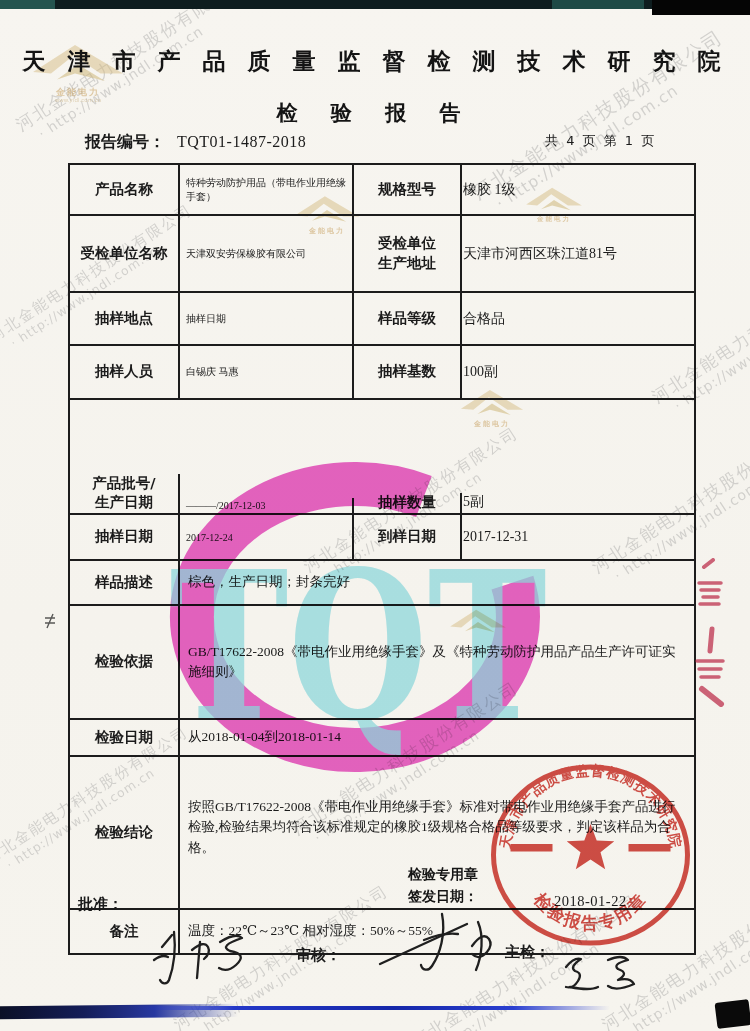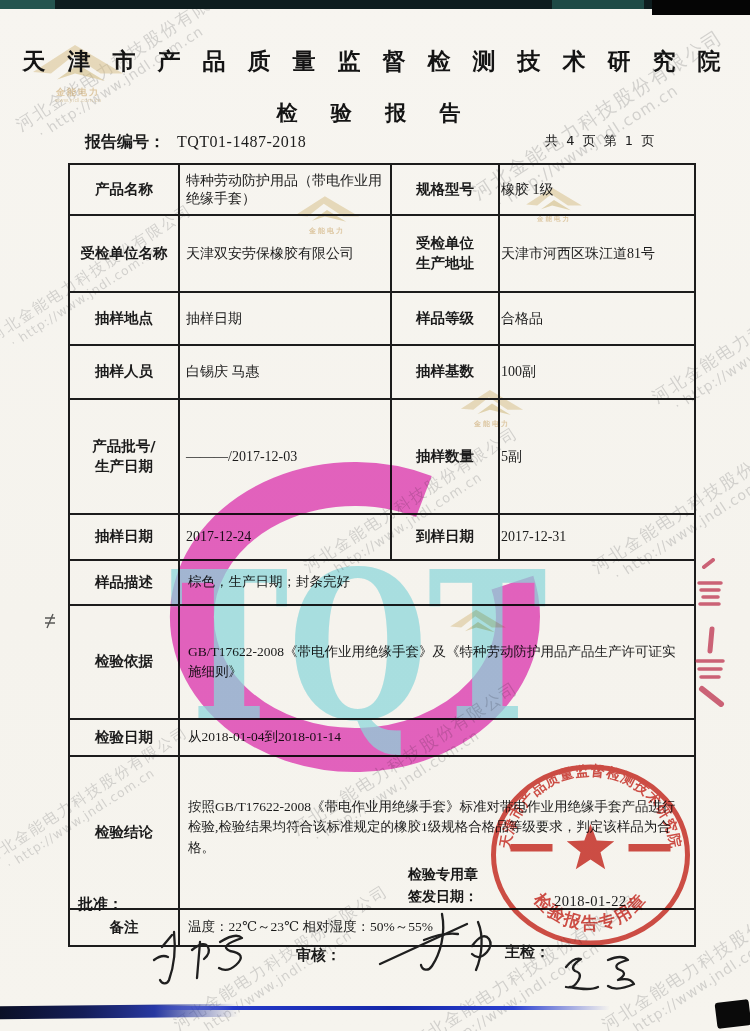--- a/index.html
+++ b/index.html
@@ -21,21 +21,21 @@
   .report-no .lbl{font-weight:bold;}
   .report-no .val{font-family:"Liberation Serif","DejaVu Serif",serif;margin-left:12px;letter-spacing:.5px;}
   .pagination{position:absolute;left:545px;top:132px;font-size:13px;font-weight:normal;letter-spacing:2px;}
 
   
   .tbl{position:absolute;left:68px;top:163px;width:624px;border:2px solid #1c1c1c;box-sizing:content-box;}
   .row{display:flex;border-bottom:2px solid #1c1c1c;}
   .row:last-child{border-bottom:none;}
   .cell{box-sizing:border-box;display:flex;align-items:center;}
   .lab{width:110px;border-right:2px solid #1c1c1c;justify-content:center;text-align:center;font-weight:bold;font-size:14.5px;white-space:pre-line;line-height:1.35;flex:none;}
-  .v1{width:212px;border-right:2px solid #1c1c1c;padding:2px 6px;font-family:"Liberation Serif","DejaVu Serif",serif;font-size:14px;flex:none;}
+  .v1{width:174px;border-right:2px solid #1c1c1c;padding:2px 6px;font-family:"Liberation Serif","DejaVu Serif",serif;font-size:10px;flex:none;}
   .lab2{width:108px;border-right:2px solid #1c1c1c;justify-content:center;text-align:center;font-weight:bold;font-size:14.5px;white-space:pre-line;line-height:1.35;flex:none;}
   .v2{flex:1;padding:2px 1px;font-family:"Liberation Serif","DejaVu Serif",serif;font-size:14px;}
   .vw{flex:1;padding:2px 8px;font-family:"Liberation Serif","DejaVu Serif",serif;font-size:13.5px;line-height:1.5;}
   .concl{position:relative;align-items:flex-start;padding-top:40px;}
   .issue-note{position:absolute;left:228px;top:106px;font-family:"DejaVu Sans",sans-serif;font-weight:bold;font-size:14px;line-height:1.6;color:#151515;white-space:pre-line;}
   .issue-date{position:absolute;left:374px;top:134px;font-family:"Liberation Serif","DejaVu Serif",serif;font-size:14.5px;letter-spacing:.5px;}
 
   
   .sig-label{position:absolute;font-size:15px;font-weight:bold;}
   .sig{position:absolute;}
@@ -140,21 +140,21 @@
       <div class="cell v1">抽样日期</div>
       <div class="cell lab2">样品等级</div>
       <div class="cell v2">合格品</div>
     </div>
     <div class="row" style="height:52px;">
       <div class="cell lab">抽样人员</div>
       <div class="cell v1">白锡庆 马惠</div>
       <div class="cell lab2">抽样基数</div>
       <div class="cell v2">100副</div>
     </div>
-    <div class="row" style="height:113px;">
+    <div class="row" style="height:113px;align-items:flex-end;">
       <div class="cell lab">产品批号/
 生产日期</div>
       <div class="cell v1">———/2017-12-03</div>
       <div class="cell lab2">抽样数量</div>
       <div class="cell v2">5副</div>
     </div>
     <div class="row" style="height:44px;">
       <div class="cell lab">抽样日期</div>
       <div class="cell v1">2017-12-24</div>
       <div class="cell lab2">到样日期</div>
@@ -174,21 +174,21 @@
     </div>
     <div class="row" style="height:151px;">
       <div class="cell lab">检验结论</div>
       <div class="cell vw concl">
         <span>按照GB/T17622-2008《带电作业用绝缘手套》标准对带电作业用绝缘手套产品进行检验,检验结果均符合该标准规定的橡胶1级规格合格品等级要求，判定该样品为合格。</span>
         <span class="issue-note">检验专用章
 签发日期：</span>
         <span class="issue-date">2018-01-22</span>
       </div>
     </div>
-    <div class="row" style="height:35px;">
+    <div class="row" style="height:43px;">
       <div class="cell lab">备注</div>
       <div class="cell vw">温度：22℃～23℃ 相对湿度：50%～55%</div>
     </div>
   </div>
 
   <svg class="stray" width="16" height="18" viewBox="0 0 16 18">
     <path d="M3 6 H13 M3 11 H13 M11 2 L5 16" stroke="#333" stroke-width="1.4" fill="none"></path>
   </svg>
 
   <svg class="tqt-stamp" width="440" height="380" viewBox="0 0 440 380">

